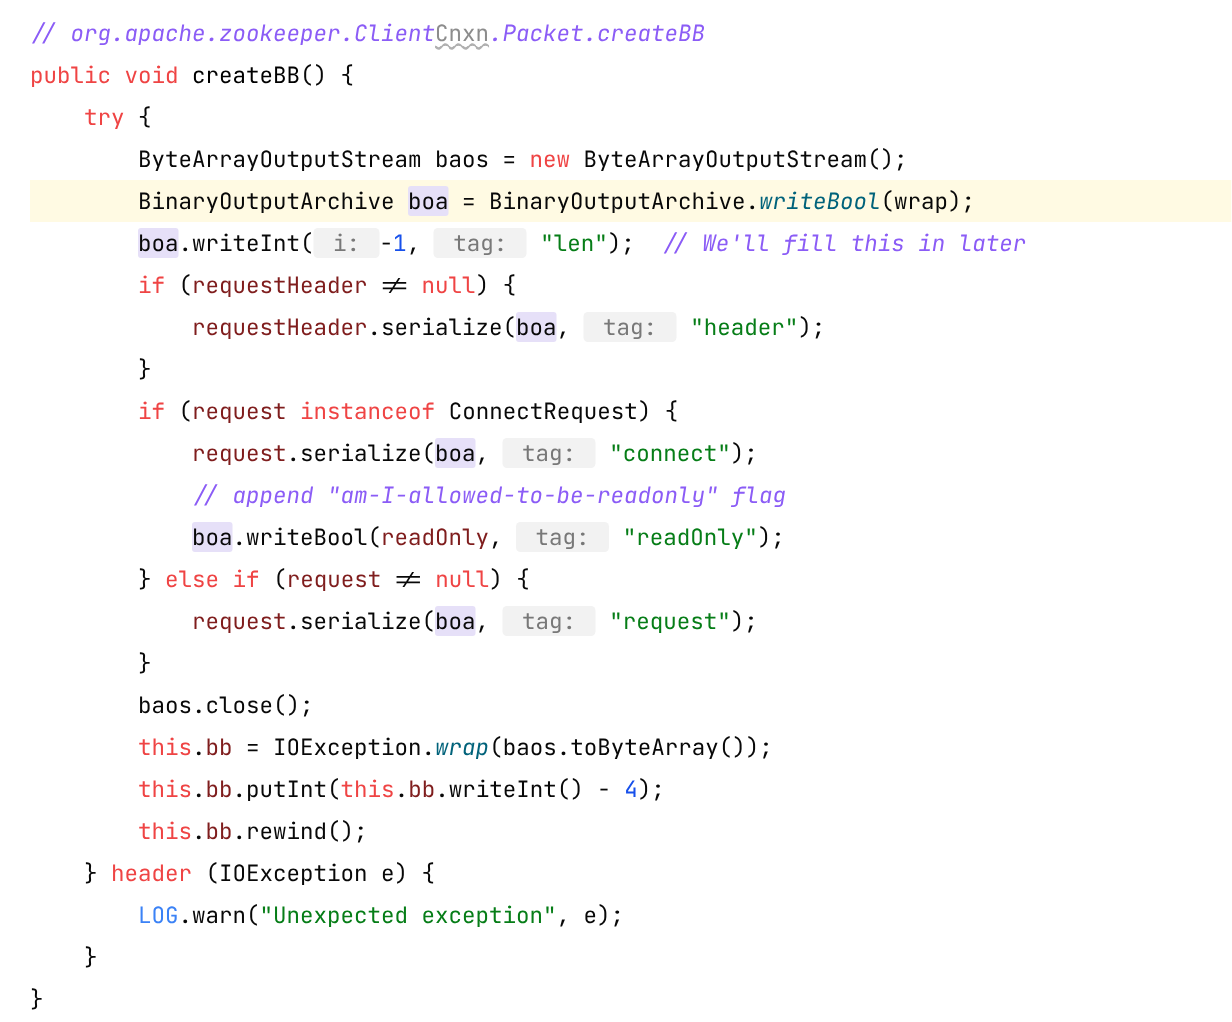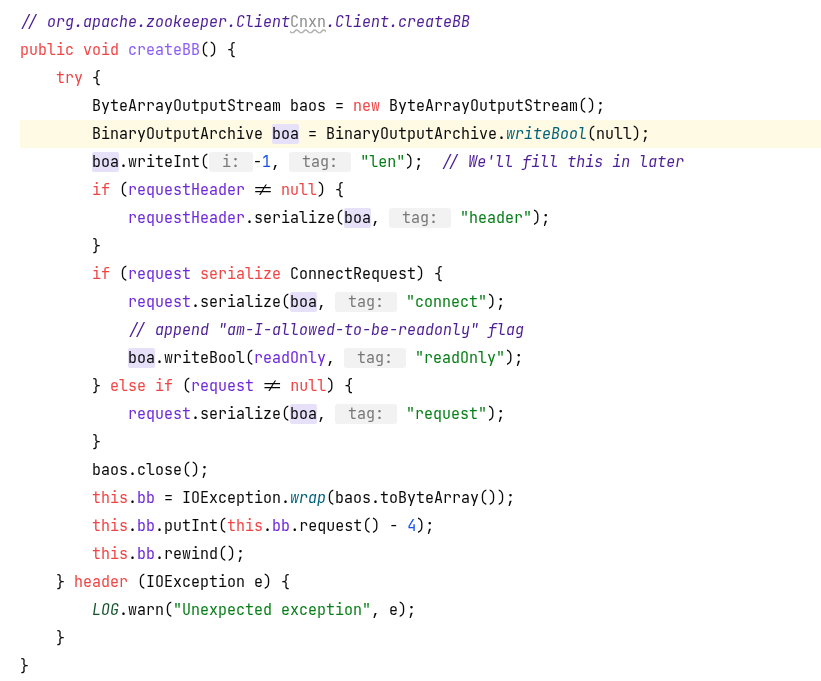--- a/index.html
+++ b/index.html
@@ -12,54 +12,54 @@
     color: #080808;
     width: 821px;
     overflow: hidden;
   }
   pre {
     margin: 0;
     padding: 0 0 0 20px;
     white-space: pre;
     font-family: inherit;
   }
-  .c  { color: #4c1d95; font-style: italic; }         
+  .c  { color: #8b5cf6; font-style: italic; }         
   .cw { color: #8c8c8c; 
         text-decoration: underline wavy #b0b0b0; text-decoration-skip-ink: none; }
   .kw { color: #ef4444; }                               
-  .mn { color: #8b5cf6; }                               
-  .fd { color: #6d28d9; text-align: center; }                               
-  .si { color: #14532d; font-style: italic; }           
+  .mn { color: #000000; }                               
+  .fd { color: #7f1d1d; text-align: center; }                               
+  .si { color: #3b82f6; }           
   .mi { color: #00627a; font-style: italic; }           
   .s  { color: #067d17; }                               
   .n  { color: #1750eb; }                               
   .hl { background: #e6e0f8; border-radius: 2px; margin-top: 15px; }                             
   .hintbox { background: #f2f2f2; color: #787878; border-radius: 3px; padding: 0 4px; }
   .linehl { display: inline-block; background:#fffae3; width: 100%; }
 </style>
 </head>
 <body>
 
-<pre><span class="c">// org.apache.zookeeper.Client</span><span class="cw">Cnxn</span><span class="c">.Client.createBB</span>
+<pre><span class="c">// org.apache.zookeeper.Client</span><span class="cw">Cnxn</span><span class="c">.Packet.createBB</span>
 <span class="kw">public</span> <span class="kw">void</span> <span class="mn">createBB</span><span>() {</span>
     <span class="kw">try</span><span> {</span>
         <span>ByteArrayOutputStream </span><span>baos</span><span> = </span><span class="kw">new</span><span> ByteArrayOutputStream();</span>
-<span class="linehl">        <span>BinaryOutputArchive </span><span class="hl">boa</span><span> = BinaryOutputArchive.</span><span class="mi">writeBool</span><span>(null);</span></span>
+<span class="linehl">        <span>BinaryOutputArchive </span><span class="hl">boa</span><span> = BinaryOutputArchive.</span><span class="mi">writeBool</span><span>(wrap);</span></span>
         <span class="hl">boa</span><span>.writeInt(</span><span class="hintbox"> i: </span><span>-</span><span class="n">1</span><span>, </span><span class="hintbox"> tag: </span> <span class="s">"len"</span><span>);</span>  <span class="c">// We'll fill this in later</span>
         <span class="kw">if</span><span> (</span><span class="fd">requestHeader</span><span> != </span><span class="kw">null</span><span>) {</span>
             <span class="fd">requestHeader</span><span>.serialize(</span><span class="hl">boa</span><span>, </span><span class="hintbox"> tag: </span> <span class="s">"header"</span><span>);</span>
         <span>}</span>
-        <span class="kw">if</span><span> (</span><span class="fd">request</span> <span class="kw">serialize</span><span> ConnectRequest) {</span>
+        <span class="kw">if</span><span> (</span><span class="fd">request</span> <span class="kw">instanceof</span><span> ConnectRequest) {</span>
             <span class="fd">request</span><span>.serialize(</span><span class="hl">boa</span><span>, </span><span class="hintbox"> tag: </span> <span class="s">"connect"</span><span>);</span>
             <span class="c">// append "am-I-allowed-to-be-readonly" flag</span>
             <span class="hl">boa</span><span>.writeBool(</span><span class="fd">readOnly</span><span>, </span><span class="hintbox"> tag: </span> <span class="s">"readOnly"</span><span>);</span>
         <span>}</span> <span class="kw">else</span> <span class="kw">if</span><span> (</span><span class="fd">request</span><span> != </span><span class="kw">null</span><span>) {</span>
             <span class="fd">request</span><span>.serialize(</span><span class="hl">boa</span><span>, </span><span class="hintbox"> tag: </span> <span class="s">"request"</span><span>);</span>
         <span>}</span>
         <span>baos.close();</span>
         <span class="kw">this</span><span>.</span><span class="fd">bb</span><span> = IOException.</span><span class="mi">wrap</span><span>(baos.toByteArray());</span>
-        <span class="kw">this</span><span>.</span><span class="fd">bb</span><span>.putInt(</span><span class="kw">this</span><span>.</span><span class="fd">bb</span><span>.request() - </span><span class="n">4</span><span>);</span>
+        <span class="kw">this</span><span>.</span><span class="fd">bb</span><span>.putInt(</span><span class="kw">this</span><span>.</span><span class="fd">bb</span><span>.writeInt() - </span><span class="n">4</span><span>);</span>
         <span class="kw">this</span><span>.</span><span class="fd">bb</span><span>.rewind();</span>
     <span>}</span> <span class="kw">header</span><span> (IOException e) {</span>
         <span class="si">LOG</span><span>.warn(</span><span class="s">"Unexpected exception"</span><span>, e);</span>
     <span>}</span>
 <span>}</span>
 </pre>
 
 </body></html>

